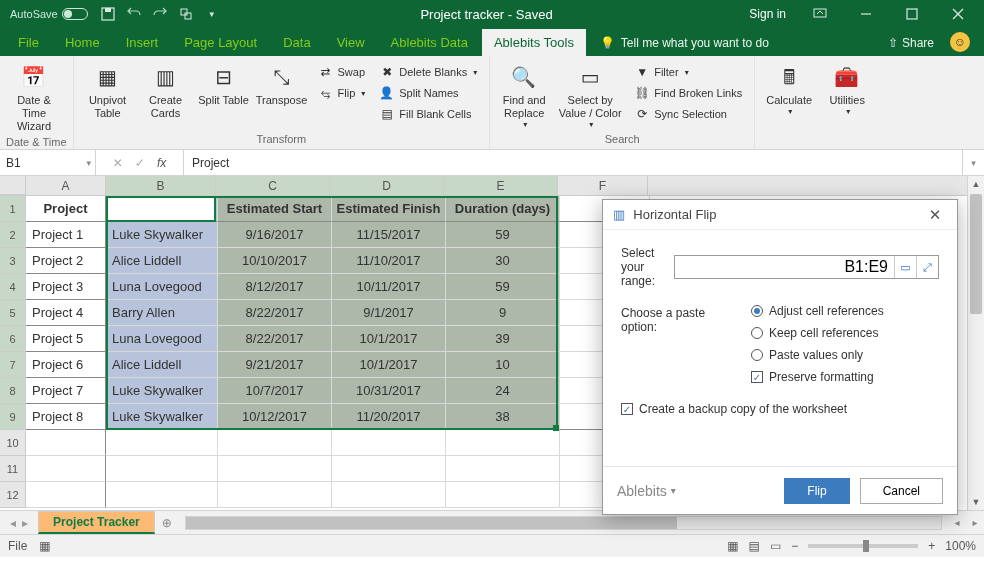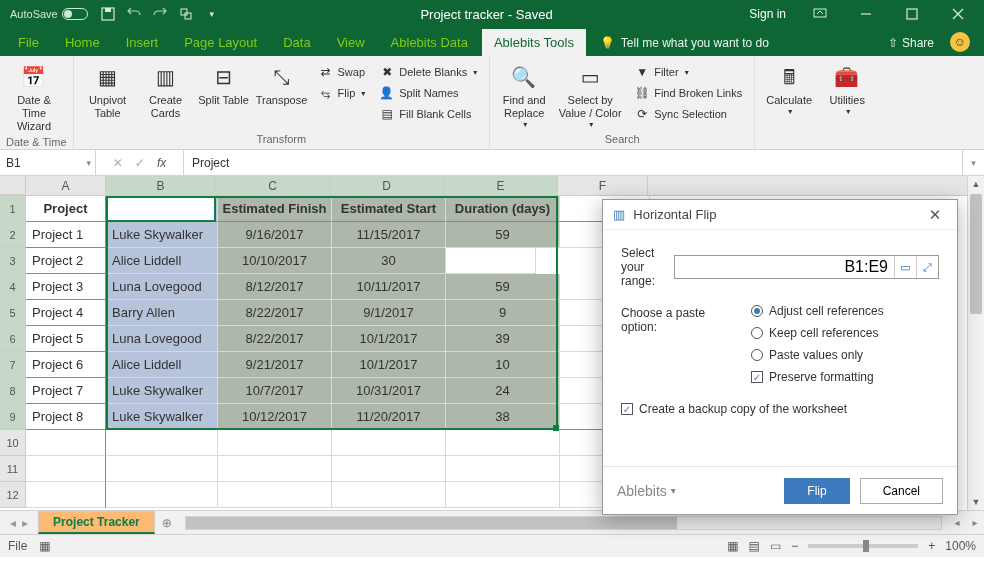--- a/index.html
+++ b/index.html
@@ -338,39 +338,40 @@
       <div class="colh selC">C</div>
       <div class="colh selD">D</div>
       <div class="colh selE">E</div>
       <div class="colh selF">F</div>
     </div>
     <div class="grid-body" id="grid-body">
         <div class="grid-row header-row">
           <div class="rowh sel">1</div>
           <div class="cell cA">Project</div>
           <div class="cell cB">Assigned To</div>
+          <div class="cell cC">Estimated Start</div>
           <div class="cell cD">Estimated Finish</div>
-          <div class="cell cC">Estimated Start</div>
           <div class="cell cE">Duration (days)</div>
           <div class="cell cF"></div>
         </div>
         <div class="grid-row data-row">
           <div class="rowh sel">2</div>
           <div class="cell cA">Project 1</div>
           <div class="cell cB">Luke Skywalker</div>
           <div class="cell cC">9/16/2017</div>
           <div class="cell cD">11/15/2017</div>
           <div class="cell cE">59</div>
           <div class="cell cF"></div>
         </div>
         <div class="grid-row data-row">
           <div class="rowh sel">3</div>
           <div class="cell cA">Project 2</div>
           <div class="cell cB">Alice Liddell</div>
           <div class="cell cC">10/10/2017</div>
+          <div class="cell cD">11/10/2017</div>
           <div class="cell cE">30</div>
           <div class="cell cF"></div>
         </div>
         <div class="grid-row data-row">
           <div class="rowh sel">4</div>
           <div class="cell cA">Project 3</div>
           <div class="cell cB">Luna Lovegood</div>
           <div class="cell cC">8/12/2017</div>
           <div class="cell cD">10/11/2017</div>
           <div class="cell cE">59</div>

